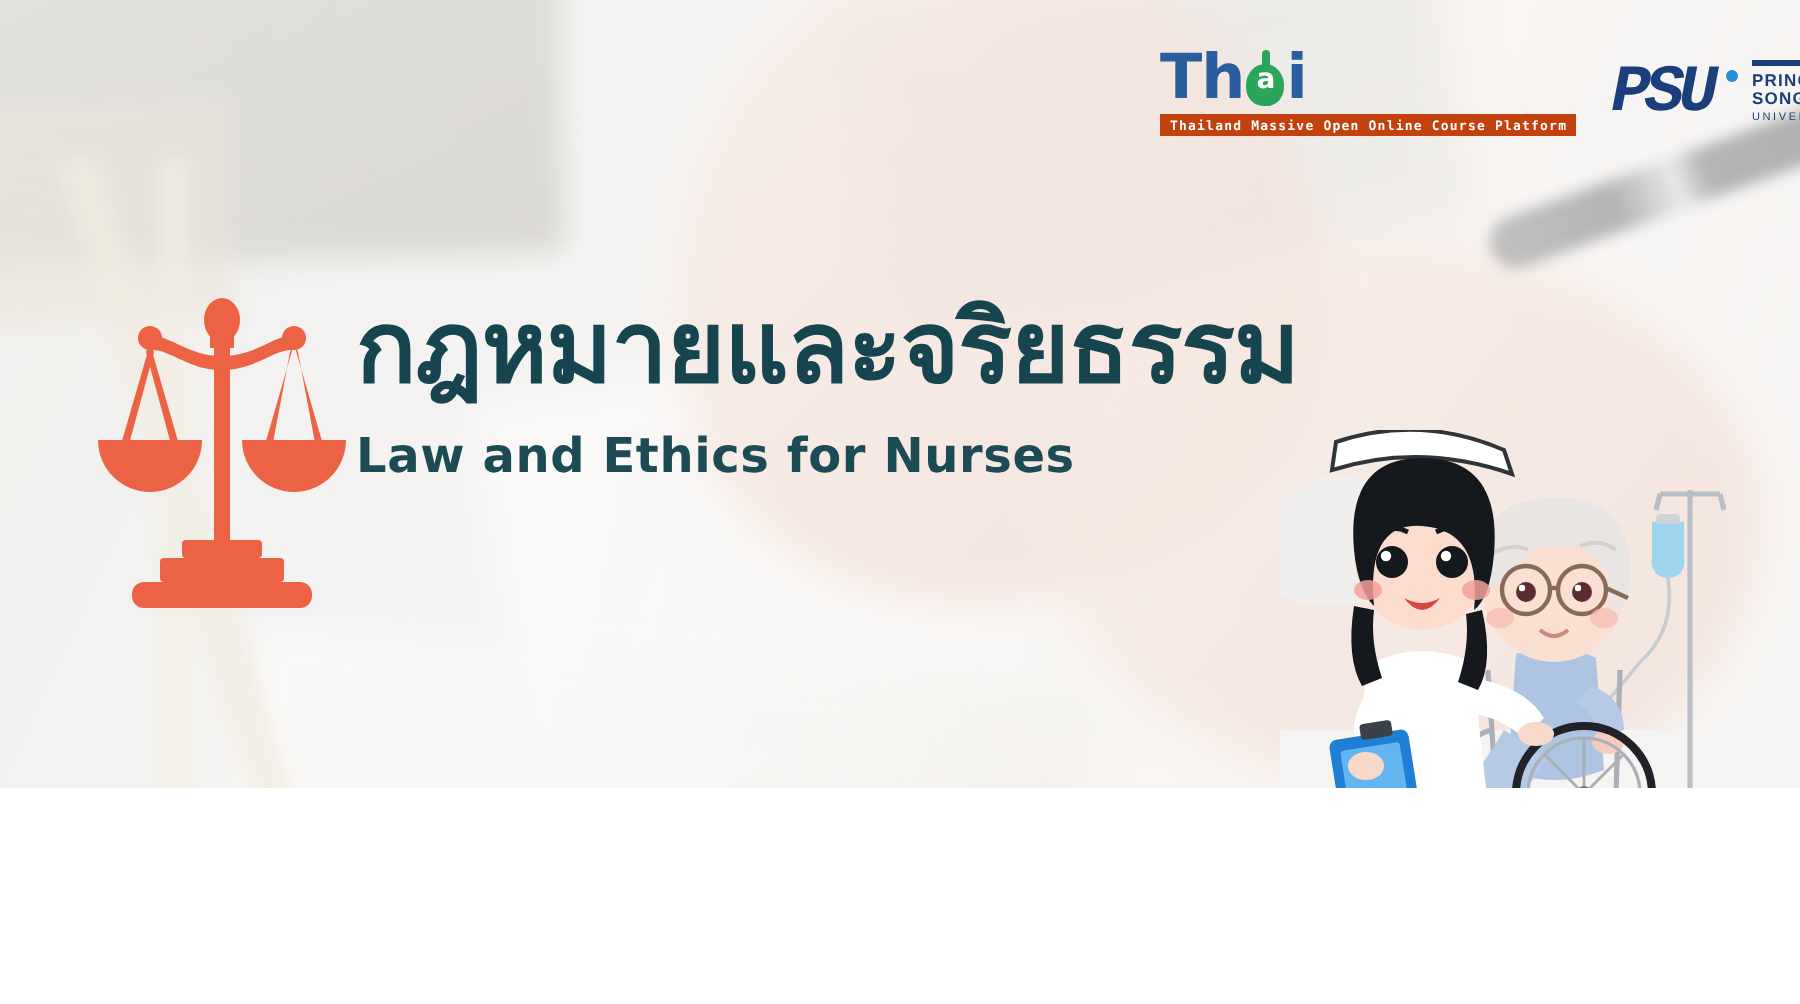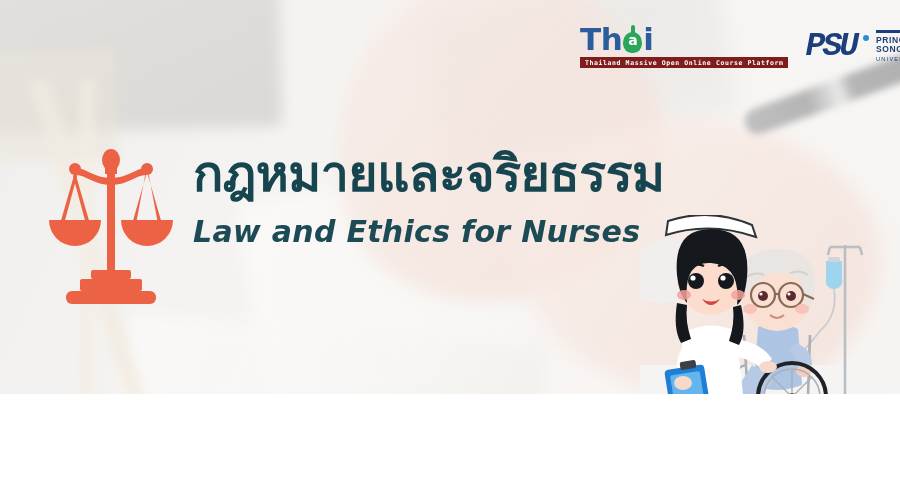--- a/index.html
+++ b/index.html
@@ -104,21 +104,21 @@
   .tm-leaf .leaftip{
     position:absolute;left:7.5px;top:-1px;width:4px;height:9px;border-radius:2px 2px 0 0;background:#2aa65a;
   }
   .tm-leaf .leaf-a{
     position:absolute;left:5px;top:7px;font-size:14px;color:#fff;font-weight:bold;
     font-family:"DejaVu Sans",sans-serif;line-height:1;
   }
   .tm-word .seg-b{color:#2a5d9e;}
   .tm-word .seg-c{color:#2a5d9e;margin-left:7px;}
   .tm-tag{
-    margin-top:2px;background:#7f1d1d;color:#ffffff;
+    margin-top:2px;background:#c2410c;color:#ffffff;
     font-family:"DejaVu Sans Mono","Liberation Mono",monospace;
     font-size:6.5px;font-weight:bold;letter-spacing:.6px;
     padding:1.5px 4px 1.5px 5px;white-space:nowrap;text-align:center;
   }
   .psu{display:flex;align-items:center;gap:7px;}
   .psu-mark{
     font-family:Liberation Mono, monospace;
     font-weight:bold;font-size:33px;color:#1b3f7a;line-height:1;letter-spacing:-3px;
     font-style:italic;
   }
@@ -126,30 +126,30 @@
   .psu-txt{line-height:1.15;}
   .psu-bar{width:40px;height:3px;background:#1b3f7a;margin-bottom:3px;}
   .psu-l1{font-size:8.5px;font-weight:bold;color:#1b3f7a;letter-spacing:.6px;}
   .psu-l2{font-size:8.5px;font-weight:bold;color:#1b3f7a;letter-spacing:.6px;}
   .psu-l3{font-size:5.5px;color:#1b3f7a;letter-spacing:1.3px;margin-top:1px;}
 
   
   .scales{position:absolute;left:36px;top:148px;width:150px;height:170px;}
 
   
-  .headline{position:absolute;left:193px;top:148px;width:580px;}
+  .headline{position:absolute;left:178px;top:148px;width:580px;}
   .th-line{
     font-family:"DejaVu Sans","Liberation Sans",sans-serif;
     color:#17454f;font-weight:bold;font-size:50px;line-height:1.04;
     letter-spacing:-.5px;white-space:nowrap;
   }
   .en-line{
     margin-top:14px;
     font-family:"DejaVu Sans","Liberation Sans",sans-serif;
-    color:#1d4b55;font-style:italic;font-weight:bold;font-size:30px;letter-spacing:.3px;
+    color:#1d4b55;font-weight:bold;font-size:24px;letter-spacing:.3px;
   }
 
   
   .illus{position:absolute;left:640px;top:215px;width:250px;height:225px;}
 
   
   .ribbon{
     position:absolute;left:300px;top:444px;width:600px;height:34px;
     background:#ee7356;border-radius:17px 0 0 17px;
     display:flex;align-items:center;

